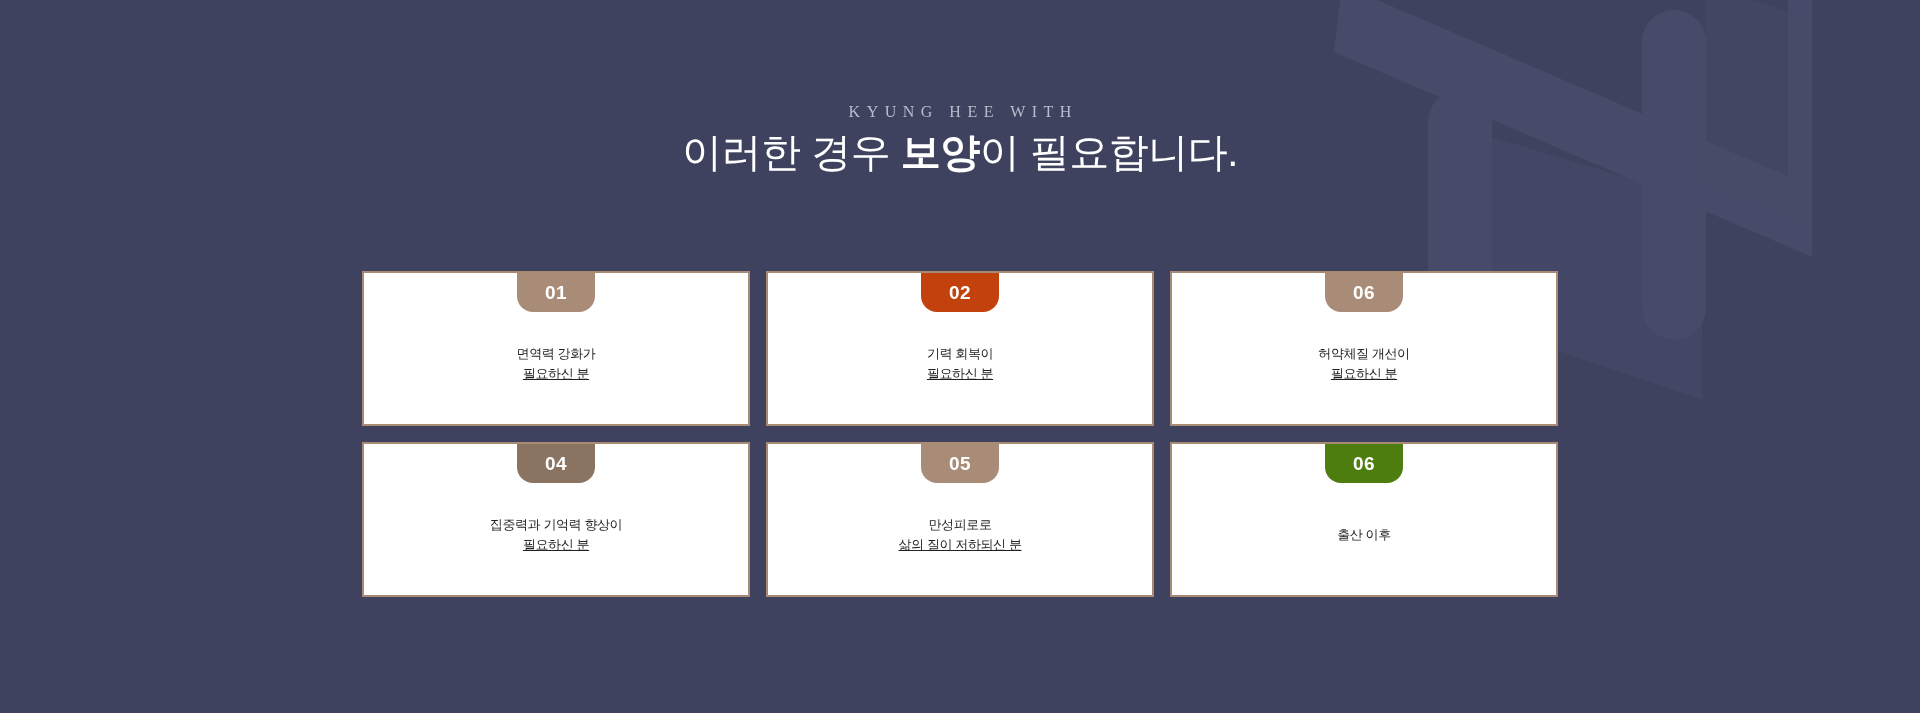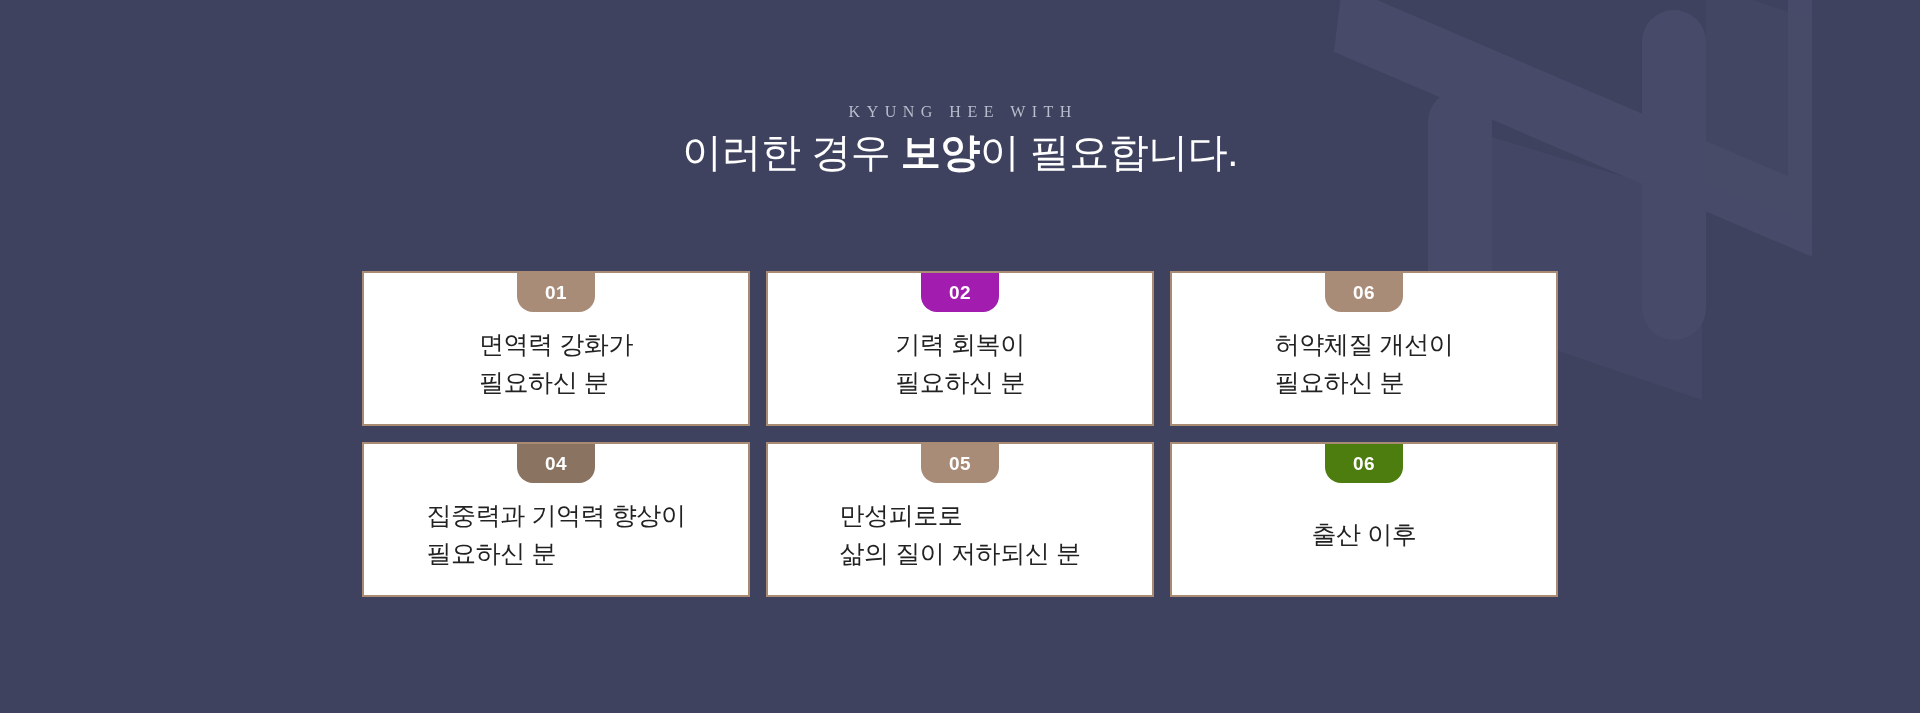--- a/index.html
+++ b/index.html
@@ -103,28 +103,28 @@
     justify-content: center;
     color: #ffffff;
     font-size: 19px;
     font-weight: 700;
     letter-spacing: 0.5px;
     line-height: 1;
   }
 
   .card-text {
     margin-top: 30px;
-    text-align: left;
+    text-align: center;
     color: #222222;
-    font-size: 25px;
+    font-size: 13px;
     font-weight: 500;
     line-height: 1.5;
     letter-spacing: -0.4px;
   }
-  .card-text .l2 { display: block; }
+  .card-text .l2 { display: block; text-decoration: underline; }
 </style>
 </head>
 <body>
 
 <div class="section">
 
   <div class="bg-decor">
     <svg viewBox="0 0 620 500" xmlns="http://www.w3.org/2000/svg" aria-hidden="true">
       <g fill="#474b69">
 
@@ -153,21 +153,21 @@
 
     <div class="card">
       <div class="badge" style="background:#a98c77">01</div>
       <div class="card-text">
         <span class="l1">면역력 강화가</span>
         <span class="l2">필요하신 분</span>
       </div>
     </div>
 
     <div class="card">
-      <div class="badge" style="background:#a21caf">02</div>
+      <div class="badge" style="background:#c2410c">02</div>
       <div class="card-text">
         <span class="l1">기력 회복이</span>
         <span class="l2">필요하신 분</span>
       </div>
     </div>
 
     <div class="card">
       <div class="badge" style="background:#a98c77">06</div>
       <div class="card-text">
         <span class="l1">허약체질 개선이</span>

